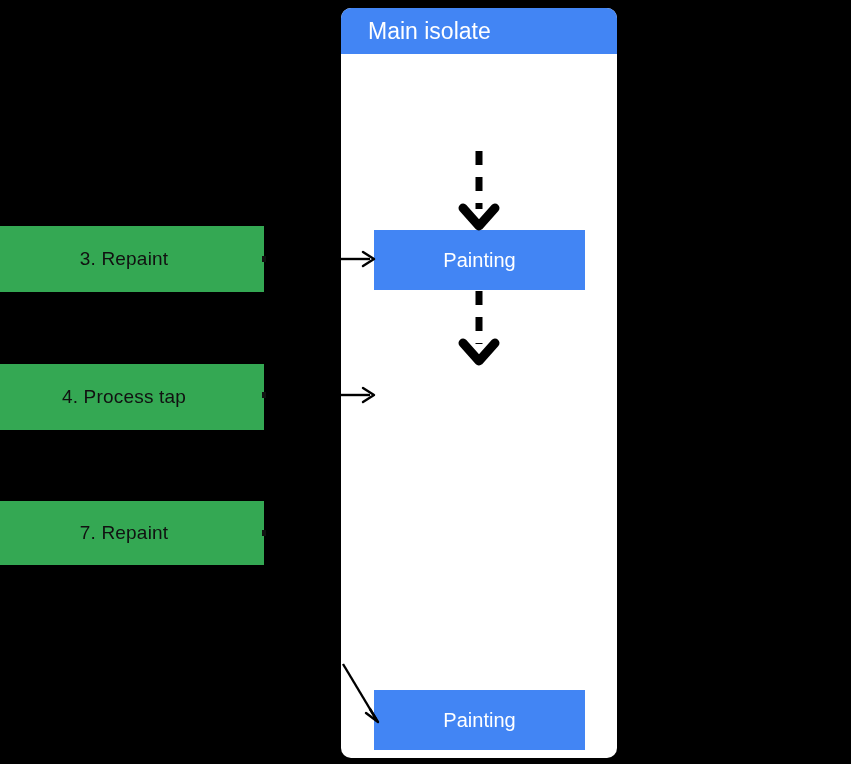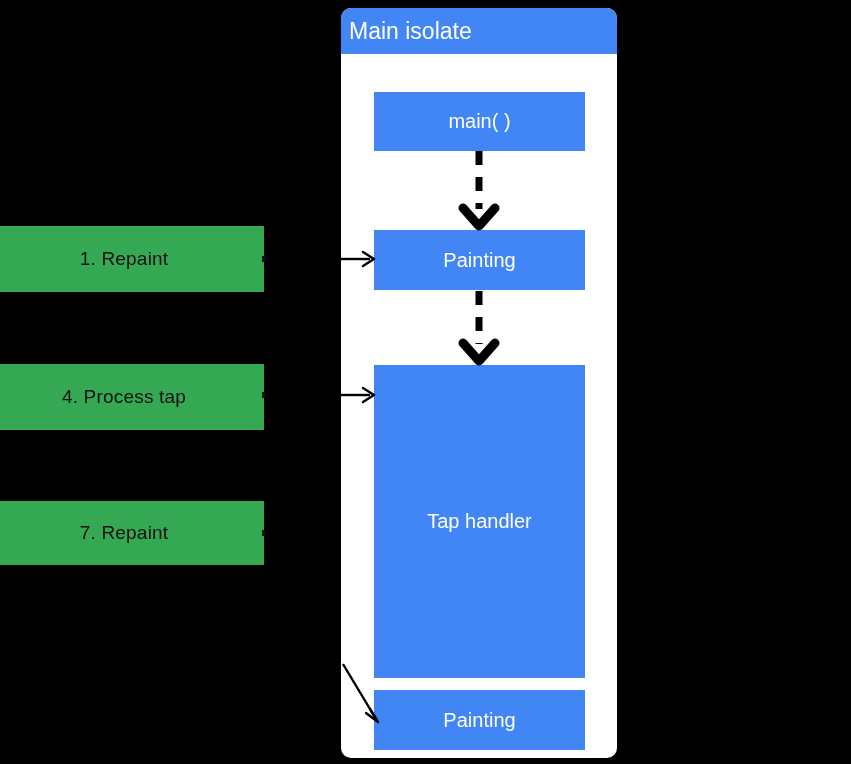--- a/index.html
+++ b/index.html
@@ -53,21 +53,21 @@
   .isolate-header {
     position: absolute;
     left: 0;
     top: 0;
     width: 100%;
     height: 46px;
     background: #4285F4;
     color: #FFFFFF;
     display: flex;
     align-items: center;
-    padding-left: 8px;
+    padding-left: 27px;
     font-size: 23px;
     box-sizing: border-box;
   }
 
   
   .stack-box {
     position: absolute;
     left: 374px;
     width: 211px;
     background: #4285F4;
@@ -92,43 +92,37 @@
     height: 764px;
     pointer-events: none;
   }
 </style>
 </head>
 <body>
 
 <div id="canvas">
 
   <div class="step-chip step-1">
-    <span>1. Repaint</span>
+    <span>3. Repaint</span>
   </div>
   <div class="step-chip step-2">
     <span>4. Process tap</span>
   </div>
   <div class="step-chip step-3">
     <span>7. Repaint</span>
   </div>
 
   <div class="isolate-panel">
     <div class="isolate-header">
       <span>Main isolate</span>
     </div>
   </div>
 
-  <div class="stack-box box-main">
-    <span>main( )</span>
-  </div>
   <div class="stack-box box-paint-1">
     <span>Painting</span>
-  </div>
-  <div class="stack-box box-tap">
-    <span>Tap handler</span>
   </div>
   <div class="stack-box box-paint-2">
     <span>Painting</span>
   </div>
 
   <svg class="connectors" viewBox="0 0 851 764">
 
     <g>
       <line x1="479" y1="151" x2="479" y2="209" stroke="#000000" stroke-width="7" stroke-dasharray="14,12"></line>
       <polyline points="463,208 479,226 495,208" fill="none" stroke="#000000" stroke-width="9" stroke-linecap="round" stroke-linejoin="round"></polyline>

